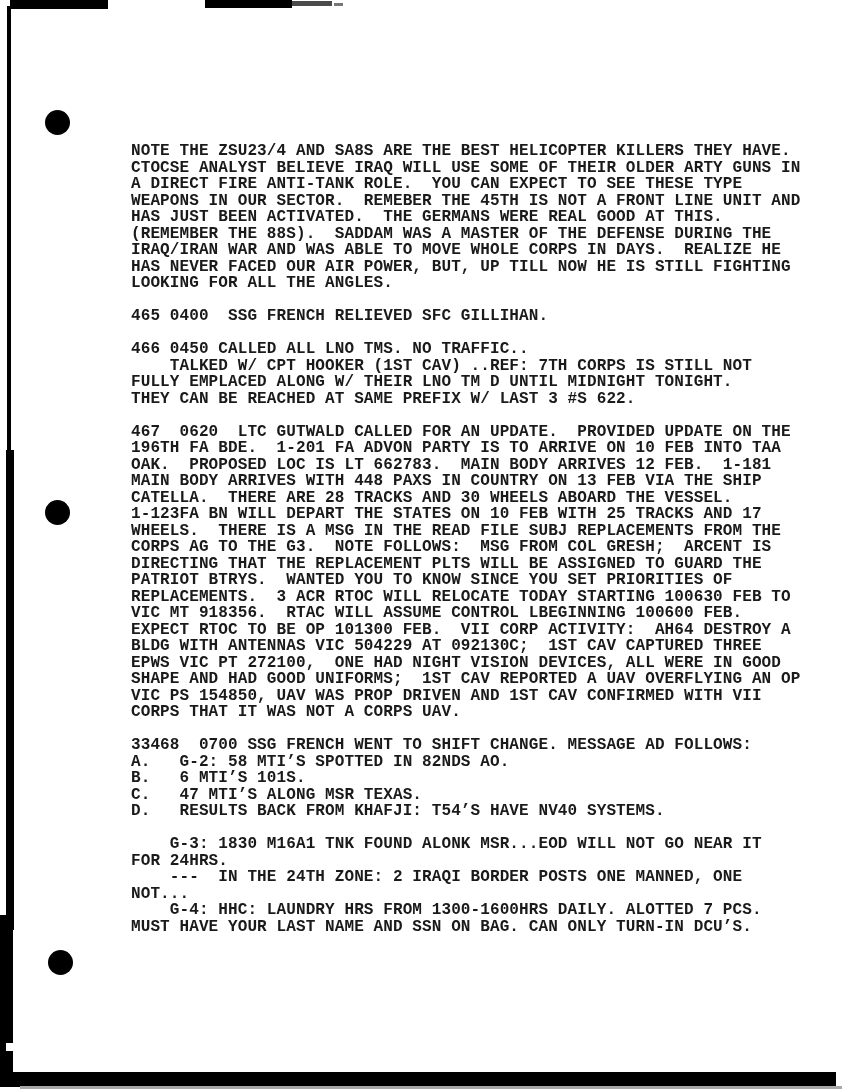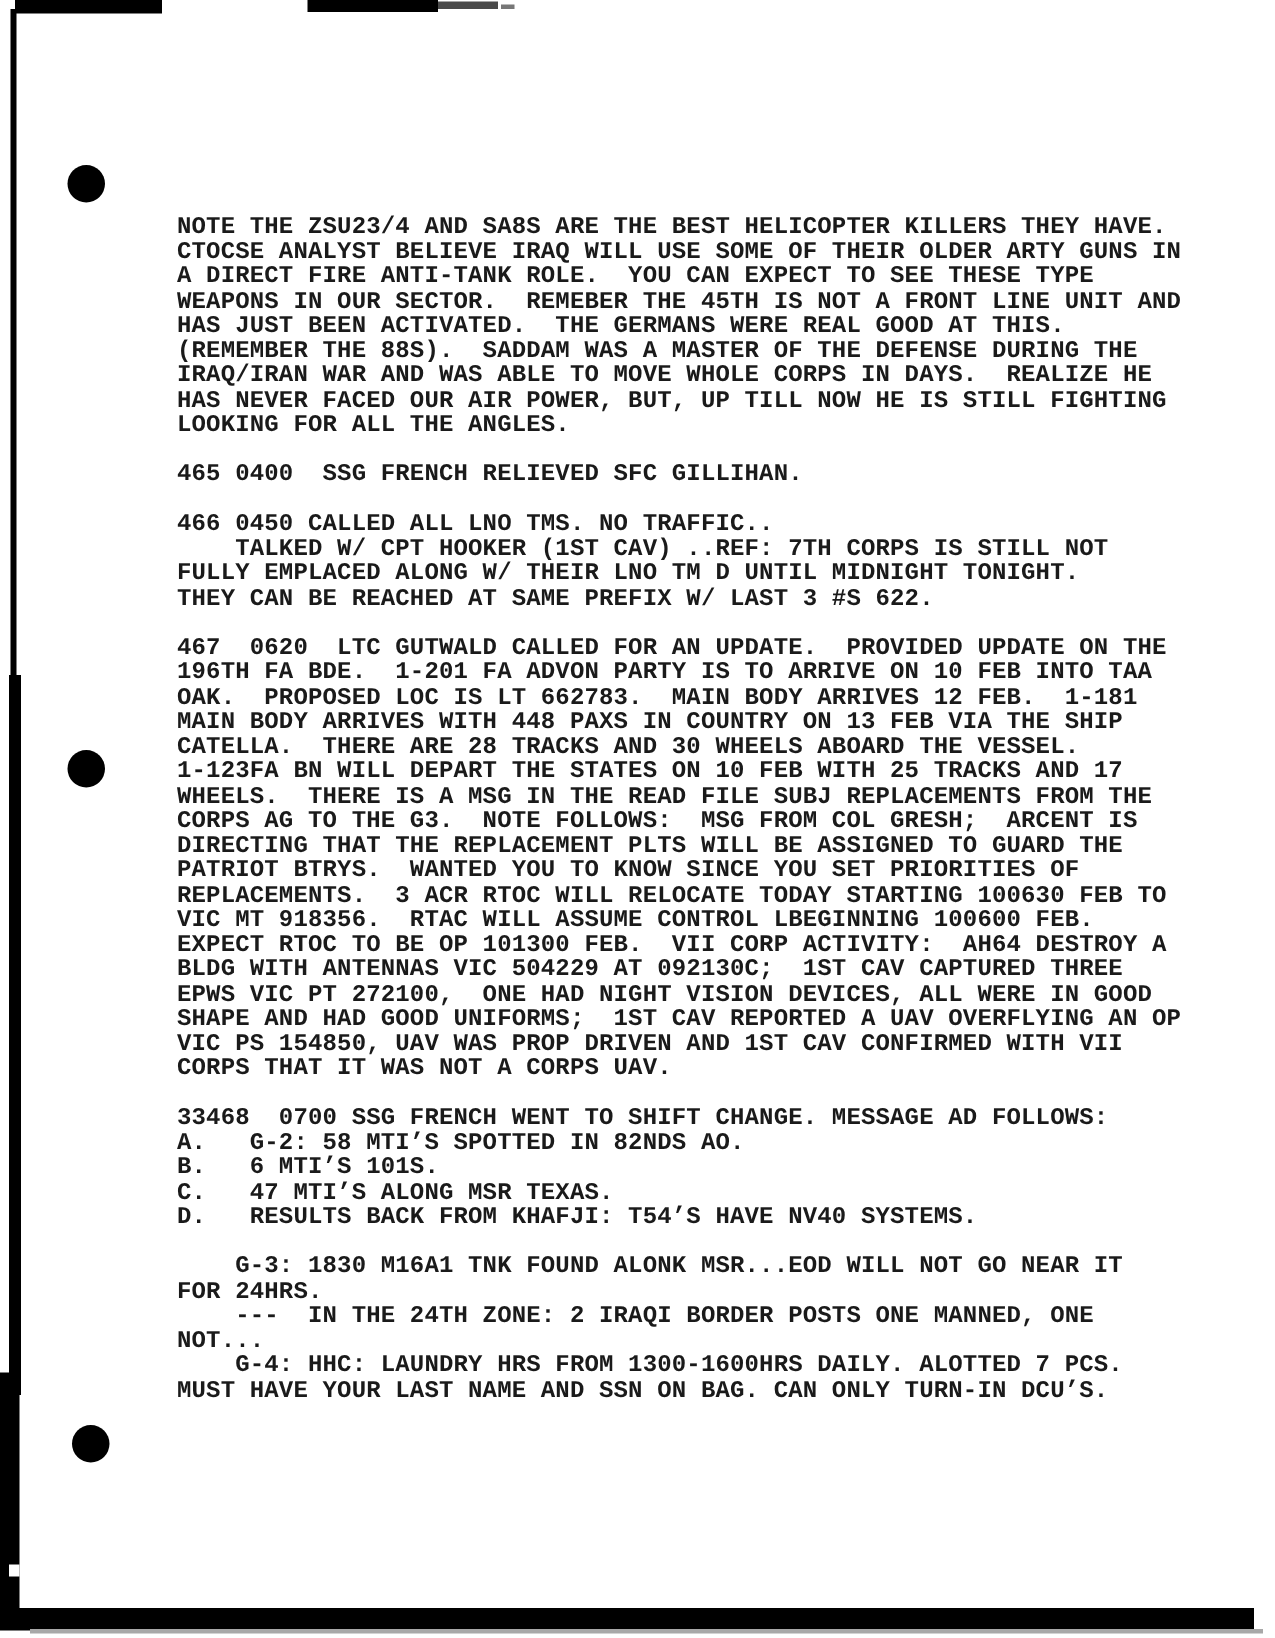--- a/index.html
+++ b/index.html
@@ -11,21 +11,21 @@
     overflow: hidden;
   }
   .page {
     position: relative;
     width: 850px;
     height: 1092px;
     background: #ffffff;
   }
   .doc-text {
     position: absolute;
-    left: 118px;
+    left: 131px;
     top: 143px;
     margin: 0;
     font-family: "Liberation Mono", "DejaVu Sans Mono", monospace;
     font-size: 16px;
     font-weight: bold;
     line-height: 16.5px;
     letter-spacing: 0.1px;
     white-space: pre;
     color: #1a1a1a;
   }

